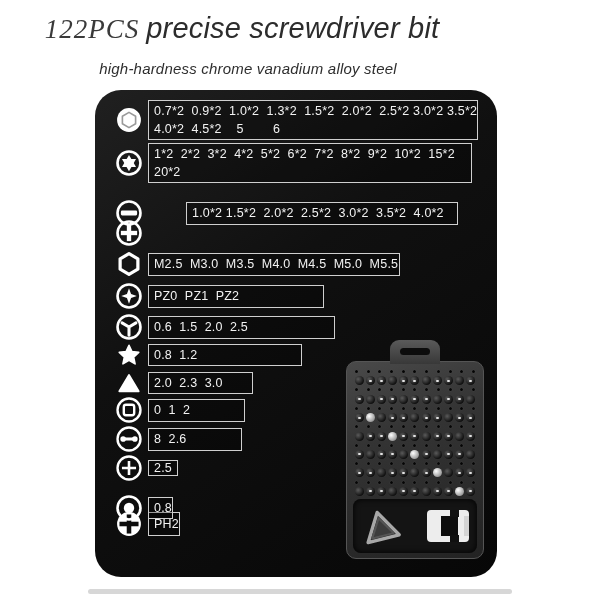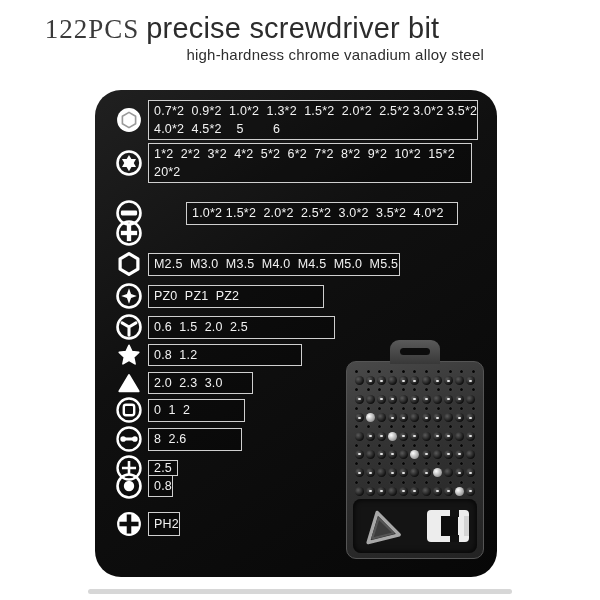--- a/index.html
+++ b/index.html
@@ -1,24 +1,24 @@
 <!DOCTYPE html>
 <html><head>
 <meta charset="utf-8">
 <style>
   html,body{margin:0;padding:0;width:600px;height:600px;background:#ffffff;overflow:hidden;
     font-family:"Liberation Sans",sans-serif;}
   .stage{position:relative;width:600px;height:600px;}
 
   
-  .header{position:absolute;top:12px;left:0;width:484px;text-align:right;}
+  .header{position:absolute;top:12px;left:0;width:484px;text-align:center;font-style:italic;}
   .title-line{display:flex;justify-content:center;align-items:baseline;gap:7px;}
   .count{font-family:"Liberation Serif",serif;font-size:27px;color:#3a3a3a;letter-spacing:1px;}
   .title{font-family:"Liberation Sans",sans-serif;font-size:29px;color:#2c2c2c;letter-spacing:0.2px;}
-  .subtitle{font-size:15px;color:#2e2e2e;margin-top:1px;letter-spacing:0.2px;padding-left:12px;}
+  .subtitle{font-size:15px;color:#2e2e2e;margin-top:15px;letter-spacing:0.2px;padding-left:12px;}
 
   
   .panel{position:absolute;left:95px;top:90px;width:402px;height:487px;border-radius:26px;
     background:linear-gradient(145deg,#202020 0%,#101010 40%,#070707 100%);}
   .row{position:absolute;left:21px;display:flex;align-items:center;gap:6px;}
   .bit-icon{width:26px;height:26px;flex:0 0 26px;display:block;}
   .sizebox{border:1px solid #cfcfcf;box-sizing:border-box;display:flex;flex-direction:column;
     justify-content:center;padding:0 5px;overflow:hidden;background:rgba(0,0,0,0.25);}
   .sizeline{color:#f2f2f2;font-size:12.5px;line-height:18.5px;white-space:pre;letter-spacing:0.2px;}
 
@@ -62,21 +62,21 @@
           <svg class="bit-icon" viewBox="0 0 24 24">
             <circle cx="12" cy="12" r="11" fill="#fff"></circle>
             <rect x="9.9" y="3.2" width="4.2" height="17.6" fill="#0c0c0c"></rect>
             <rect x="3.2" y="9.9" width="17.6" height="4.2" fill="#0c0c0c"></rect>
           </svg>
         </span>
         <div class="sizebox" style="width: 32px; height: 24px;">
           <div class="sizeline">PH2</div>
         </div>
       </div>
-      <div class="row" style="top: 383px;">
+      <div class="row" style="top: 405px;">
         <span style="width: 26px; height: 26px; flex: 0 0 26px;">
           <svg class="bit-icon" viewBox="0 0 24 24">
             <circle cx="12" cy="12" r="10.6" fill="none" stroke="#fff" stroke-width="2.4"></circle>
             <circle cx="12" cy="12" r="4.8" fill="#fff"></circle>
           </svg>
         </span>
         <div class="sizebox" style="width: 25px; height: 22px;">
           <div class="sizeline">0.8</div>
         </div>
       </div>

